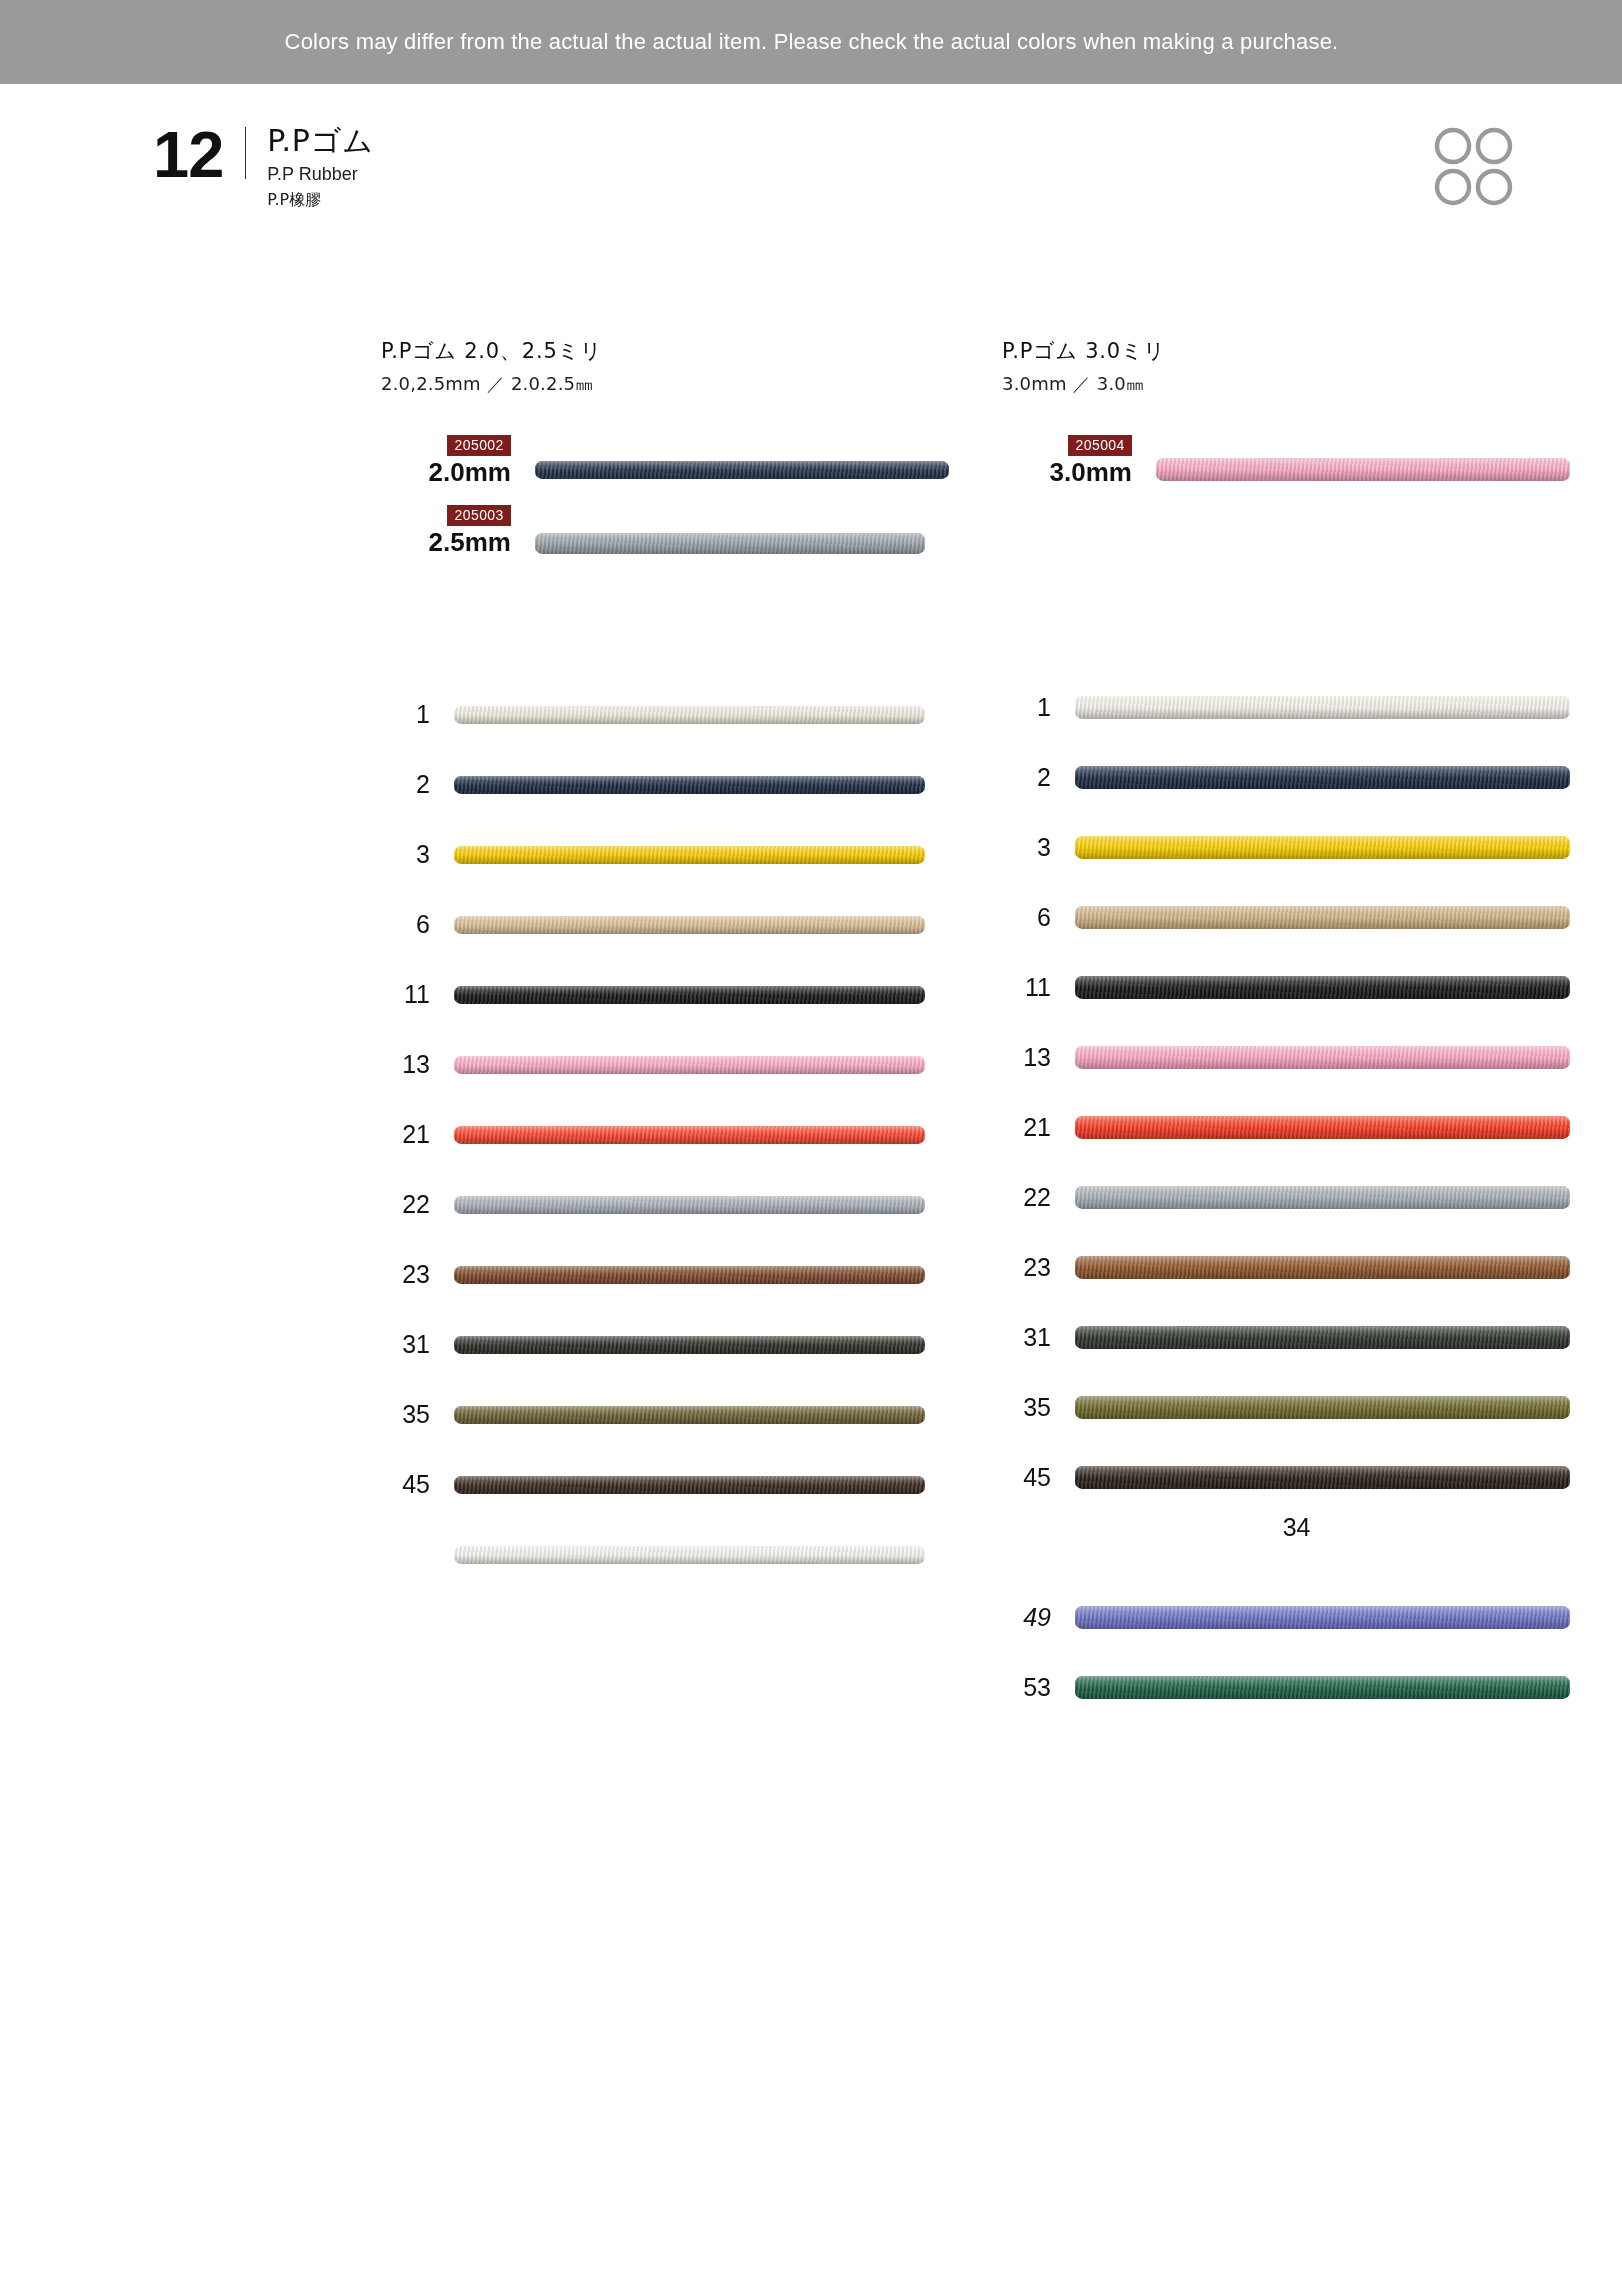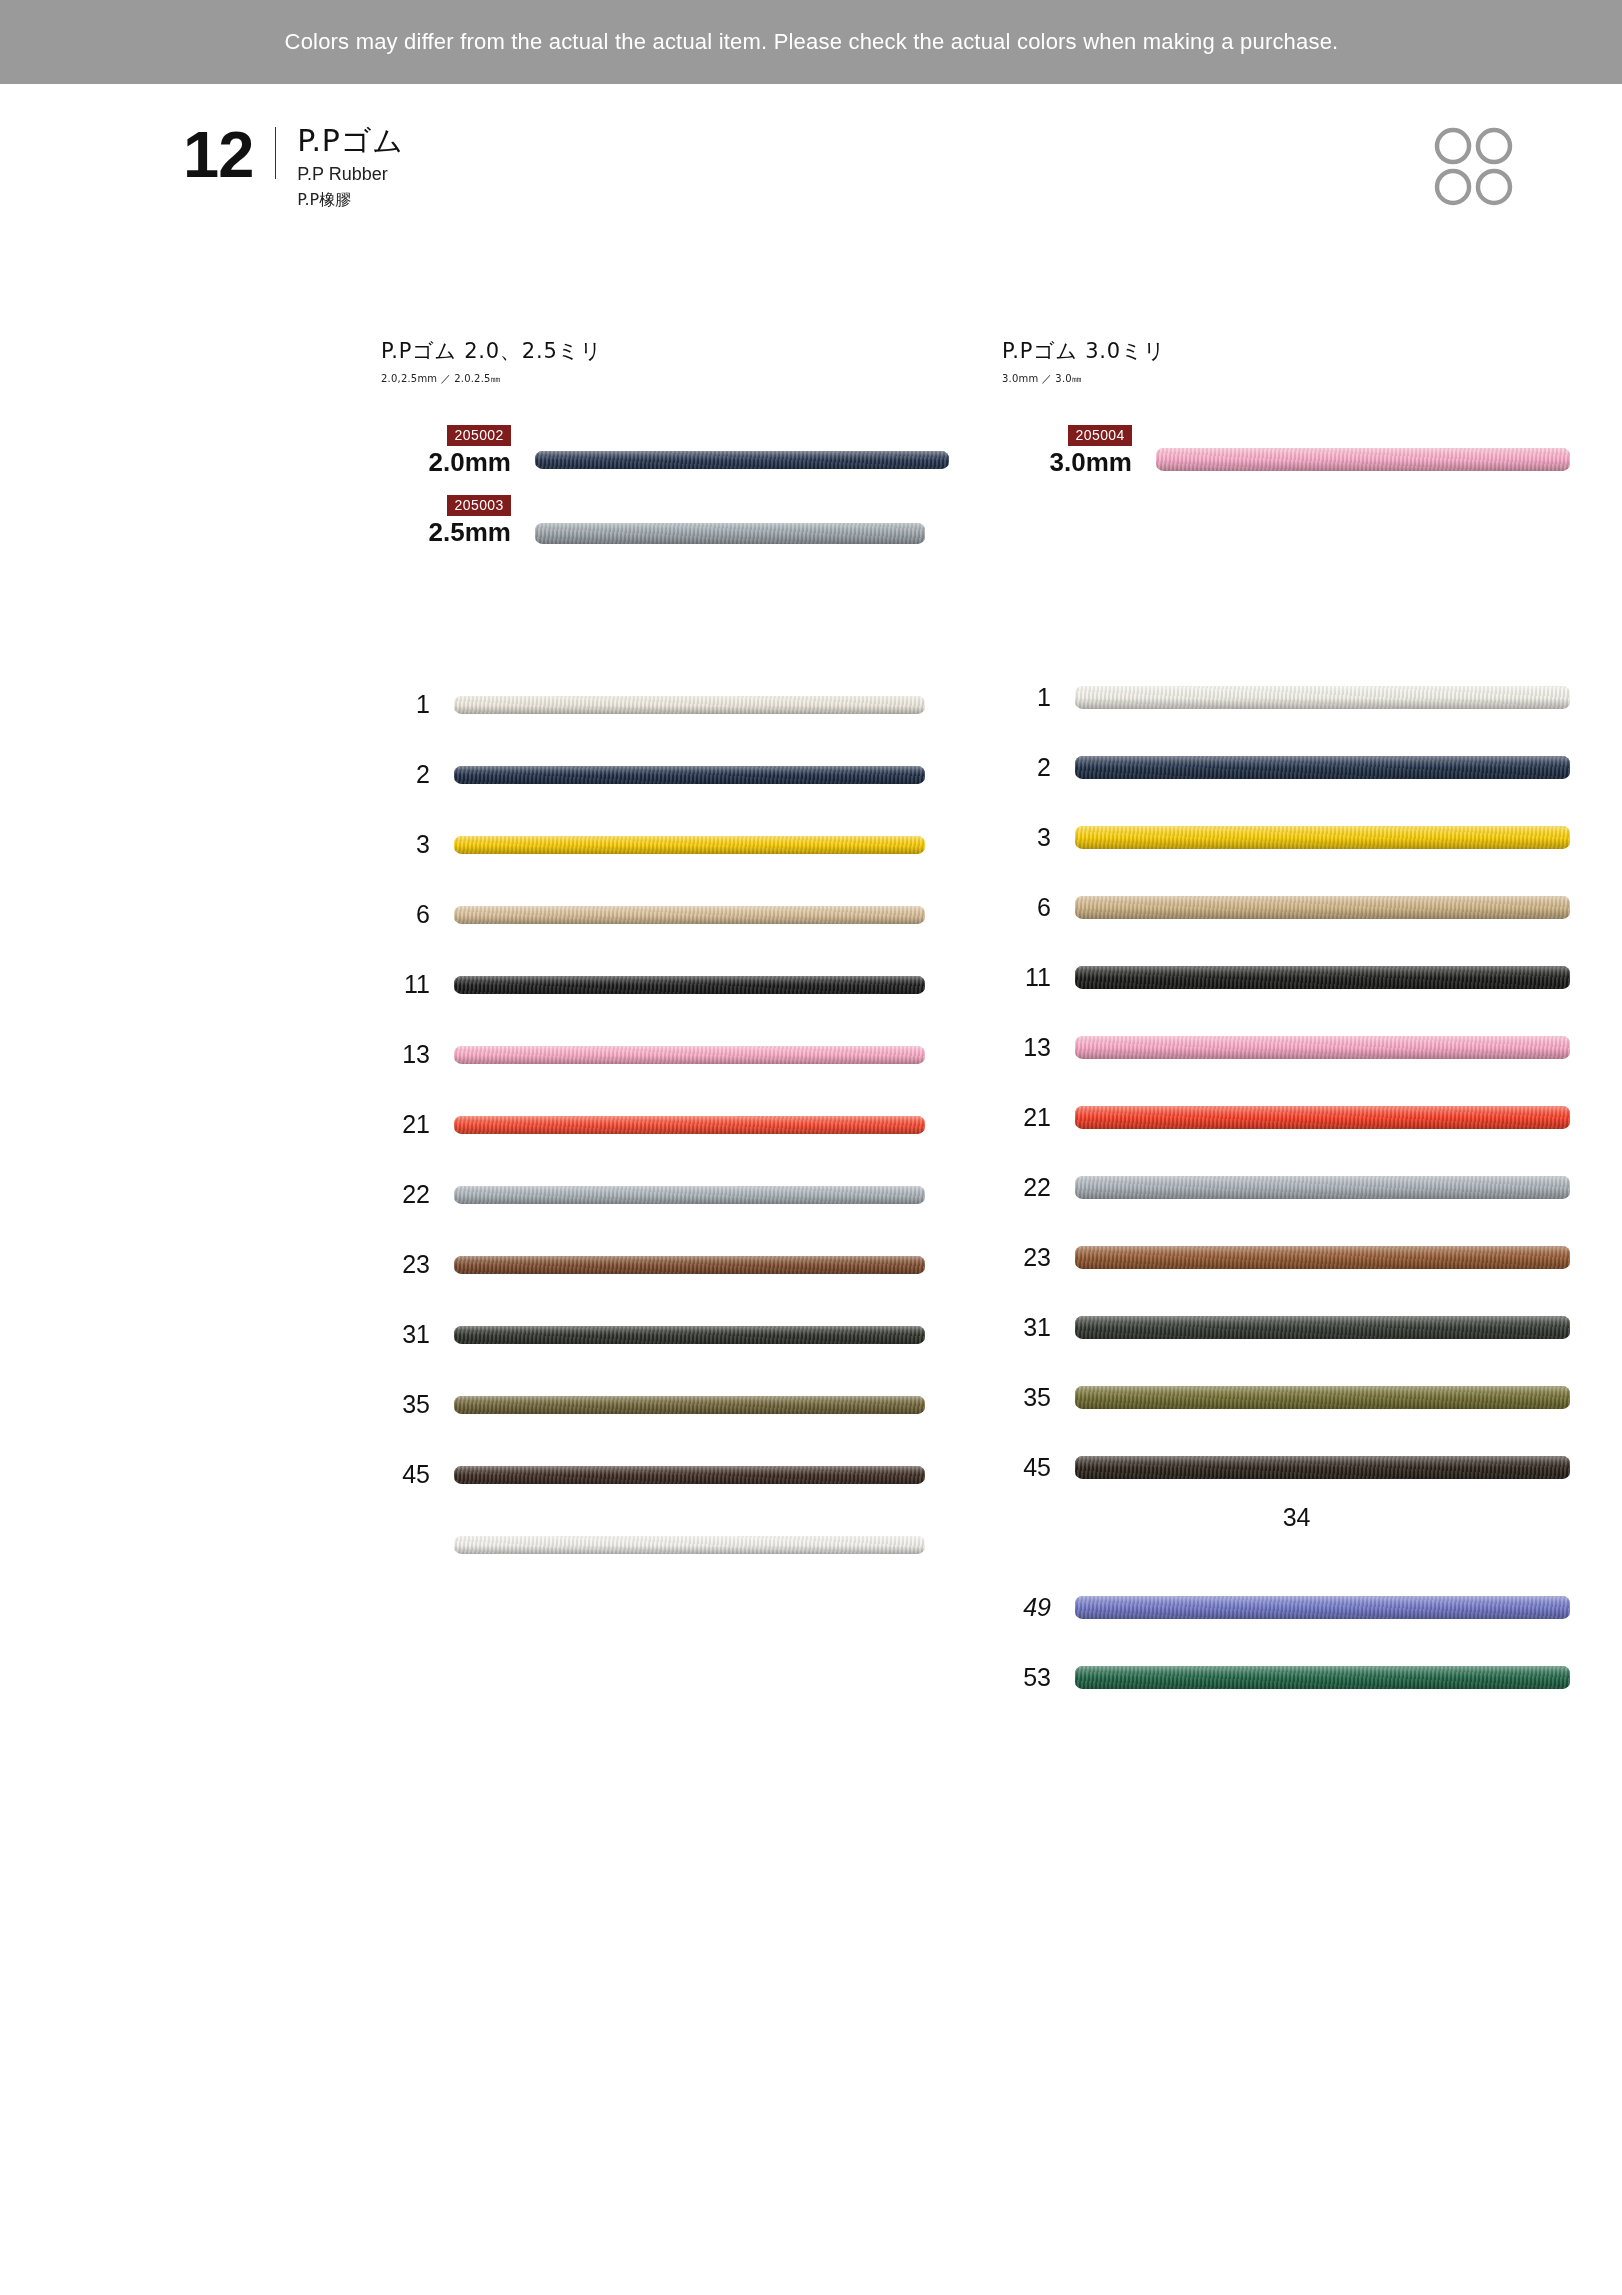--- a/index.html
+++ b/index.html
@@ -40,21 +40,20 @@
     display: flex;
     align-items: flex-start;
   }
   .page-number {
     font-size: 65px;
     font-weight: bold;
     line-height: 1;
     letter-spacing: -0.8px;
     color: #111;
     padding-right: 21px;
-    margin-left: 30px;
   }
   .header-divider {
     width: 1.6px;
     height: 52px;
     background: #333;
     margin-top: 4.9px;
     margin-right: 21px;
   }
   .title-block { padding-top: 1.6px; }
   .title-jp {
@@ -93,21 +92,21 @@
   .col-left  { left: 341px; top: 337px; width: 568px; }
   .col-right { left: 962px; top: 337px; width: 568px; }
 
   .group-title-jp {
     font-size: 21px;
     color: #111;
     letter-spacing: 0.8px;
     font-family: "DejaVu Sans", sans-serif;
   }
   .group-title-sub {
-    font-size: 10px;
+    font-size: 18px;
     color: #222;
     margin-top: 6.5px;
     letter-spacing: 0.2px;
     font-family: "DejaVu Sans", sans-serif;
   }
   .code-badge {
     position: absolute;
     right: 0;
     top: 0;
     background: #7f1d1d;

